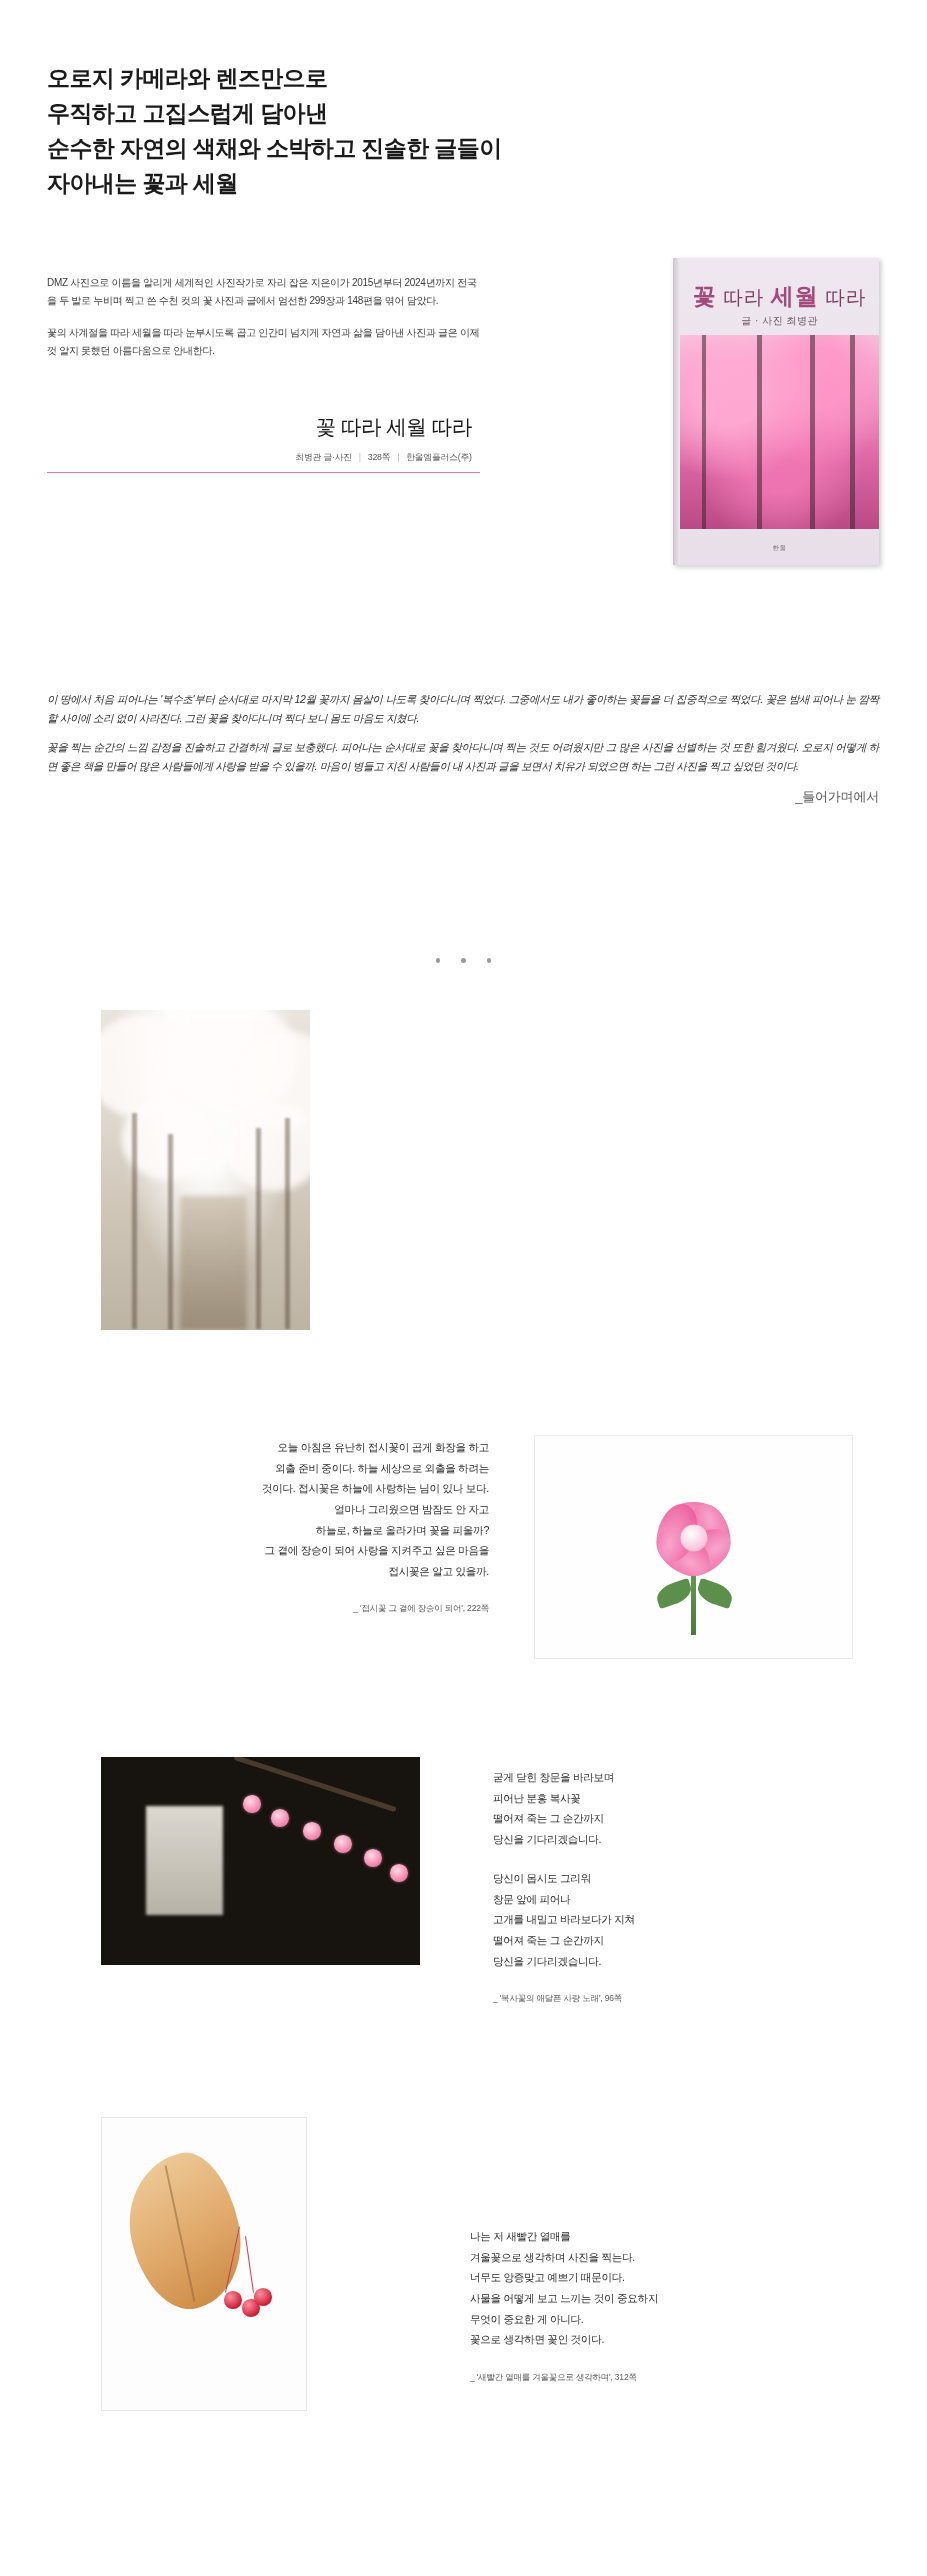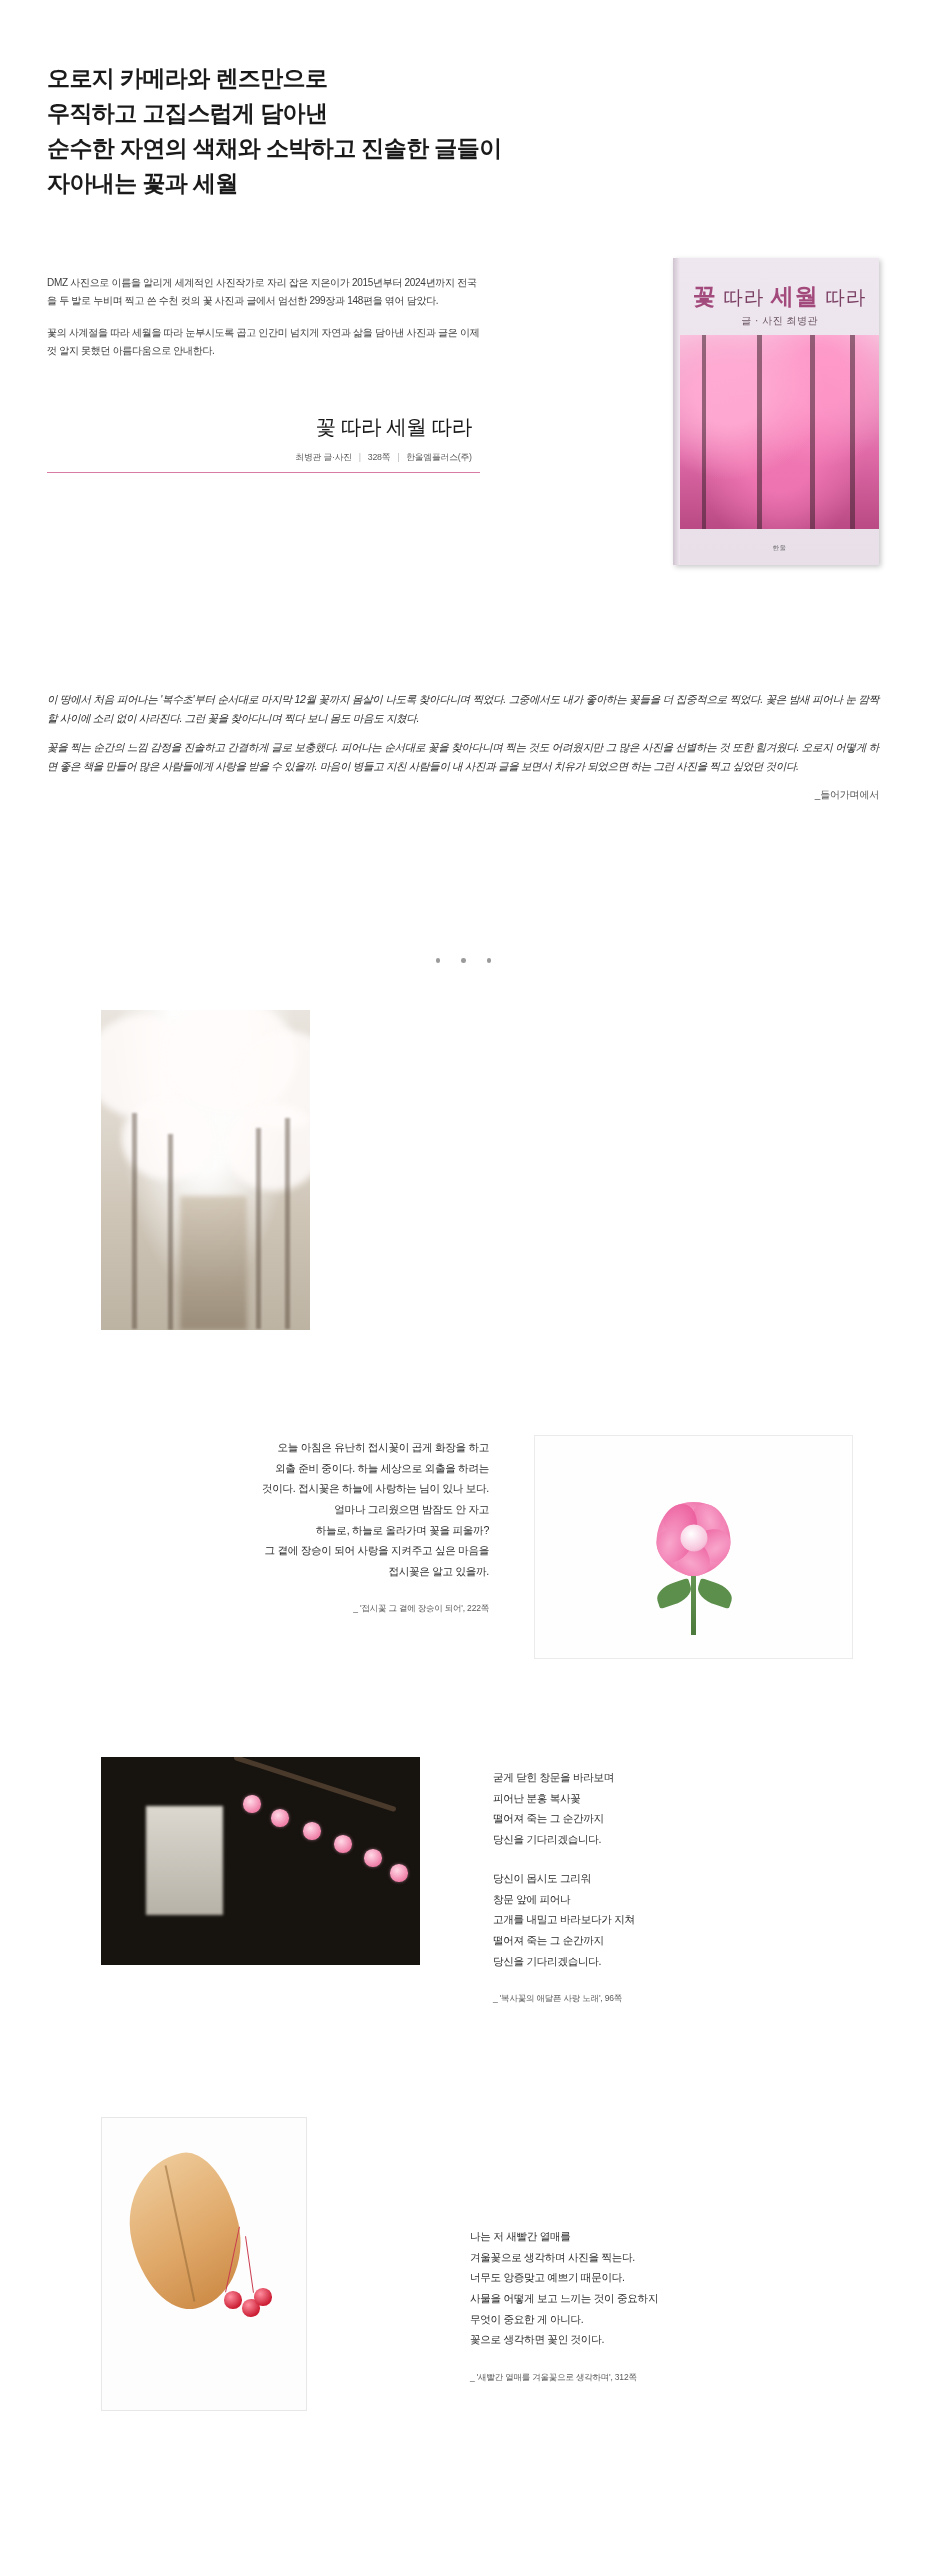--- a/index.html
+++ b/index.html
@@ -162,21 +162,21 @@
     font-size: 10.6px;
     line-height: 1.82;
     letter-spacing: -0.4px;
     color: #2c2c2c;
     text-align: justify;
     font-style: italic;
   }
   .source-right {
     margin-top: 11.3px;
     text-align: right;
-    font-size: 10px;
+    font-size: 13px;
     color: #555;
     letter-spacing: -0.2px;
   }
 
   
   .dots {
     position: absolute;
     left: 0; right: 0;
     top: 956px;
     text-align: center;

